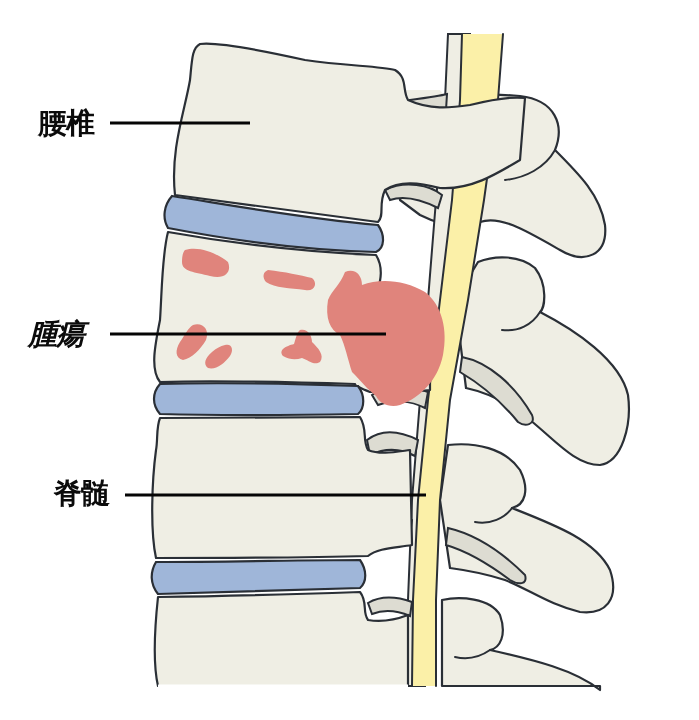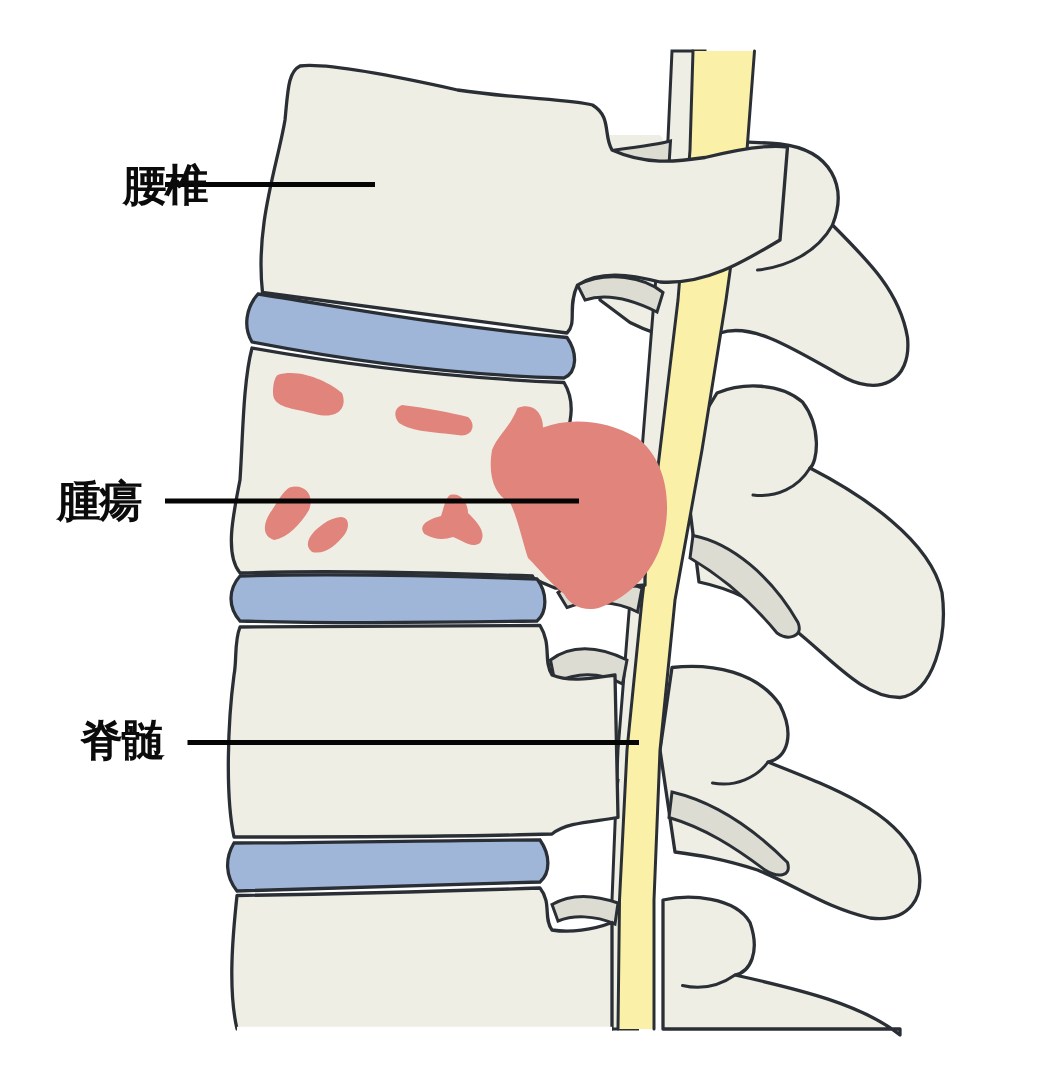--- a/index.html
+++ b/index.html
@@ -107,15 +107,15 @@
     <path class="tumor" d="M300,330 C308,328 312,336 312,342 C318,348 325,355 320,362 C314,366 308,360 302,358 C296,360 290,360 283,356 C278,350 286,346 294,344 C296,338 297,332 300,330 Z"></path>
   </g>
 
   <g>
     <line class="leader" x1="110" y1="123" x2="250" y2="123"></line>
     <line class="leader" x1="110" y1="334" x2="386" y2="334"></line>
     <line class="leader" x1="125" y1="495" x2="426" y2="495"></line>
   </g>
 </svg>
 
-<div class="label" style="left:38px; top:109px;margin-left:44px;">腰椎</div>
-<div class="label" style="left:38px; top:320px;">腫瘍</div>
+<div class="label" style="left:38px; top:109px;">腰椎</div>
+<div class="label" style="left:28px; top:320px;font-style:italic;">腫瘍</div>
 <div class="label" style="left:53px; top:479px;">脊髄</div>
 
 </body></html>

